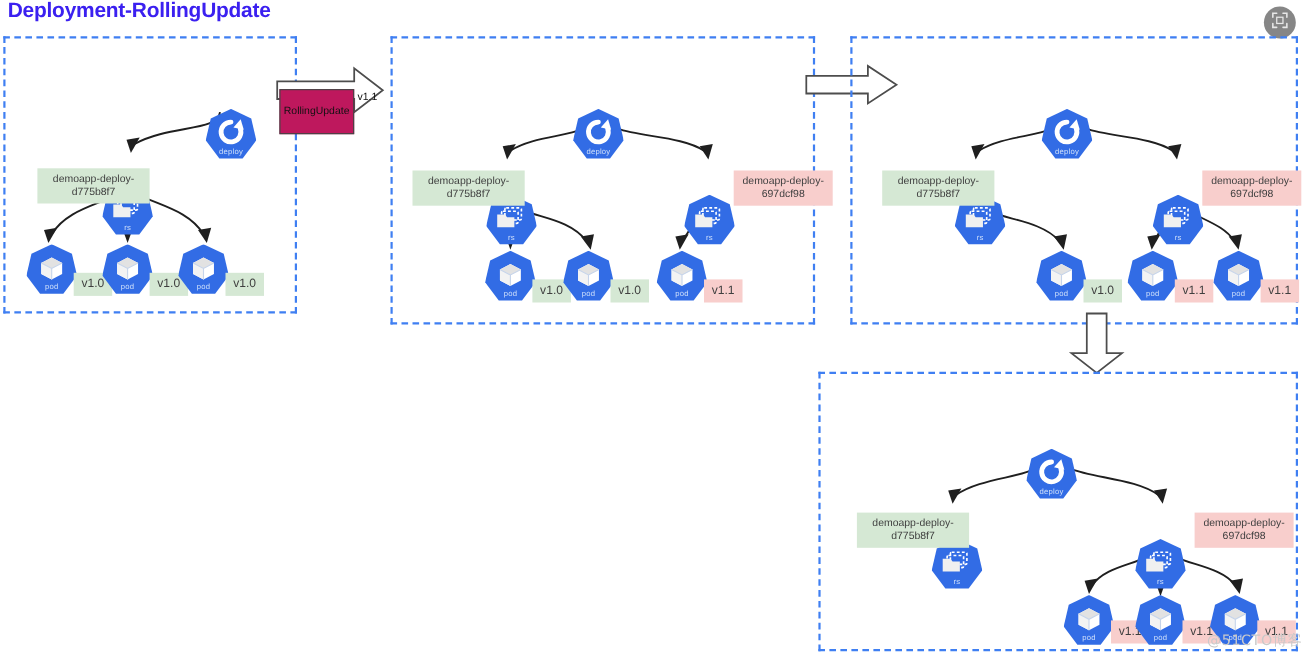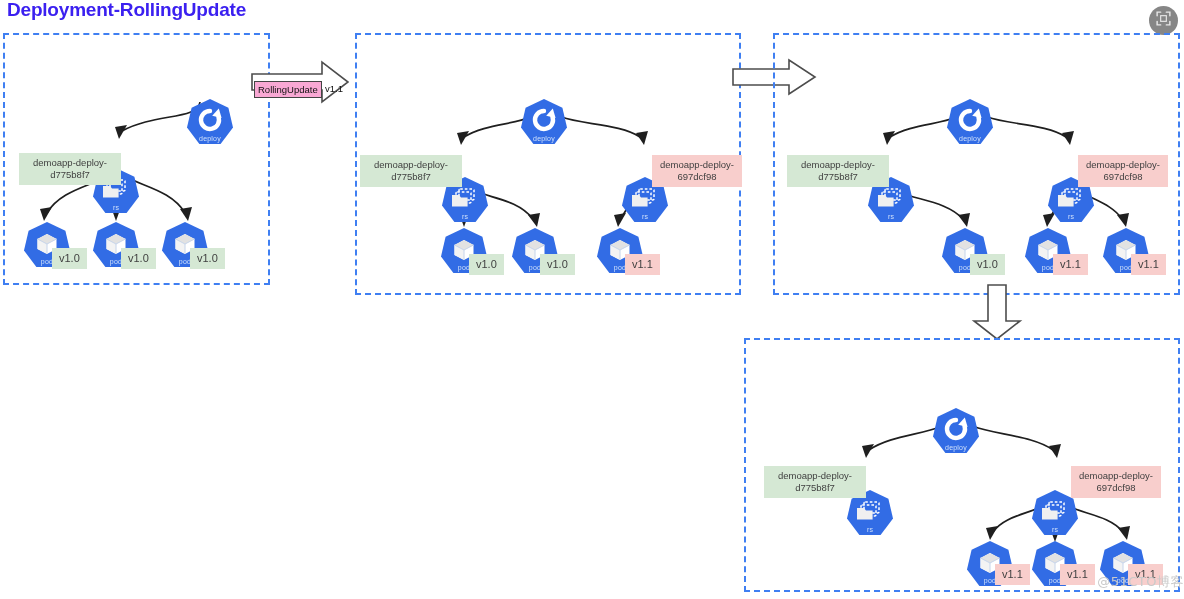--- a/index.html
+++ b/index.html
@@ -35,38 +35,39 @@
     font-family:"Liberation Sans",sans-serif; letter-spacing:.2px;
     pointer-events:none;
   }
 
   
   .chip{
     position:absolute; box-sizing:border-box;
     font-size:9.5px; line-height:12px; color:#3f3f3f;
     text-align:center; padding:4px 5px; white-space:nowrap;
     font-family:"Liberation Sans",sans-serif;
+    margin-left:15px;
   }
   .chip.green{background:#d5e8d4;}
   .chip.pink{background:#f8cecc;}
   .chip.ver{font-size:11px; line-height:13px; padding:4px 7px;}
 
   
   .edges{position:absolute;left:0;top:0;overflow:visible;}
   .edges path{fill:none;stroke:#1f1f1f;stroke-width:1.7;}
   .edges polygon{fill:#1f1f1f;}
 
   
   .blockarrow{position:absolute;}
   .blockarrow svg{display:block;}
   .blockarrow svg path{fill:#ffffff;stroke:#4d4d4d;stroke-width:1.6;}
 
   .arrow-label{
-    position:absolute; background:#f9a8d4; border:1px solid #444;
-    font-size:9.5px; line-height:11px; padding:2px 3px; color:#111;
+    position:absolute; background:#be185d; border:1px solid #444;
+    font-size:9.5px; line-height:11px; padding:14px 3px; color:#111;
     white-space:nowrap; font-family:"Liberation Sans",sans-serif;
   }
   .arrow-sub{
     position:absolute; font-size:9.5px; color:#111; white-space:nowrap;
     font-family:"Liberation Sans",sans-serif;
   }
 
   
   #fs-btn{
     position:absolute; right:6px; top:6px; width:29px; height:29px;

